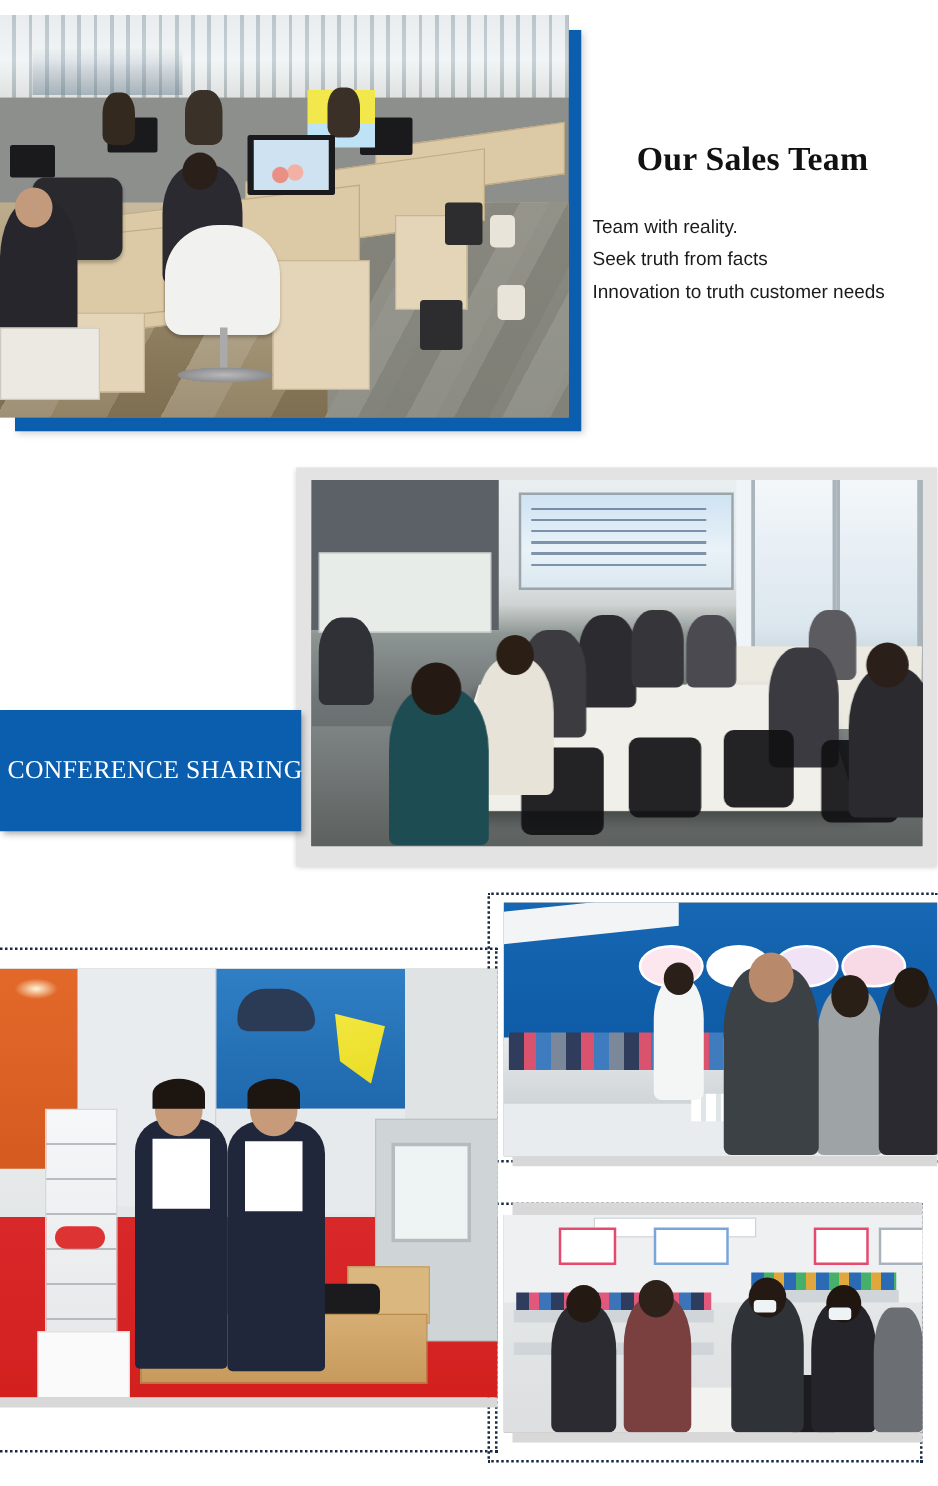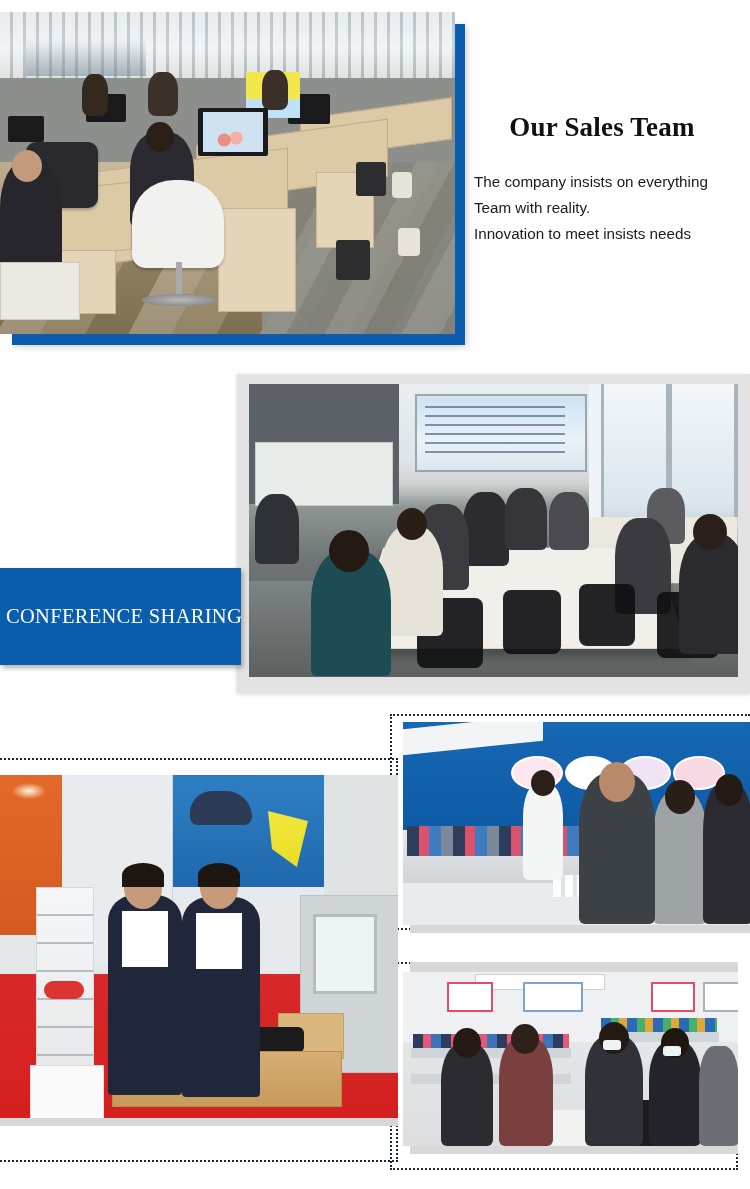--- a/index.html
+++ b/index.html
@@ -384,23 +384,23 @@
         <div class="chair-base"></div>
         <div class="person pA"></div>
         <div class="head hA"></div>
         <div class="printer"></div>
       </div>
     </div>
 
     <div class="s1-text">
       <h1 class="s1-title">Our Sales Team</h1>
       <div class="s1-lines">
-        <div>The company insists on everything</div>
         <div>Team with reality.</div>
-        <div>Innovation to meet insists needs</div>
+        <div>Seek truth from facts</div>
+        <div>Innovation to truth customer needs</div>
       </div>
     </div>
   </div>
 
   <div>
 
     <div class="s2-frame"></div>
 
     <div class="photo s2-photo">
       <div class="s2bg"></div>

